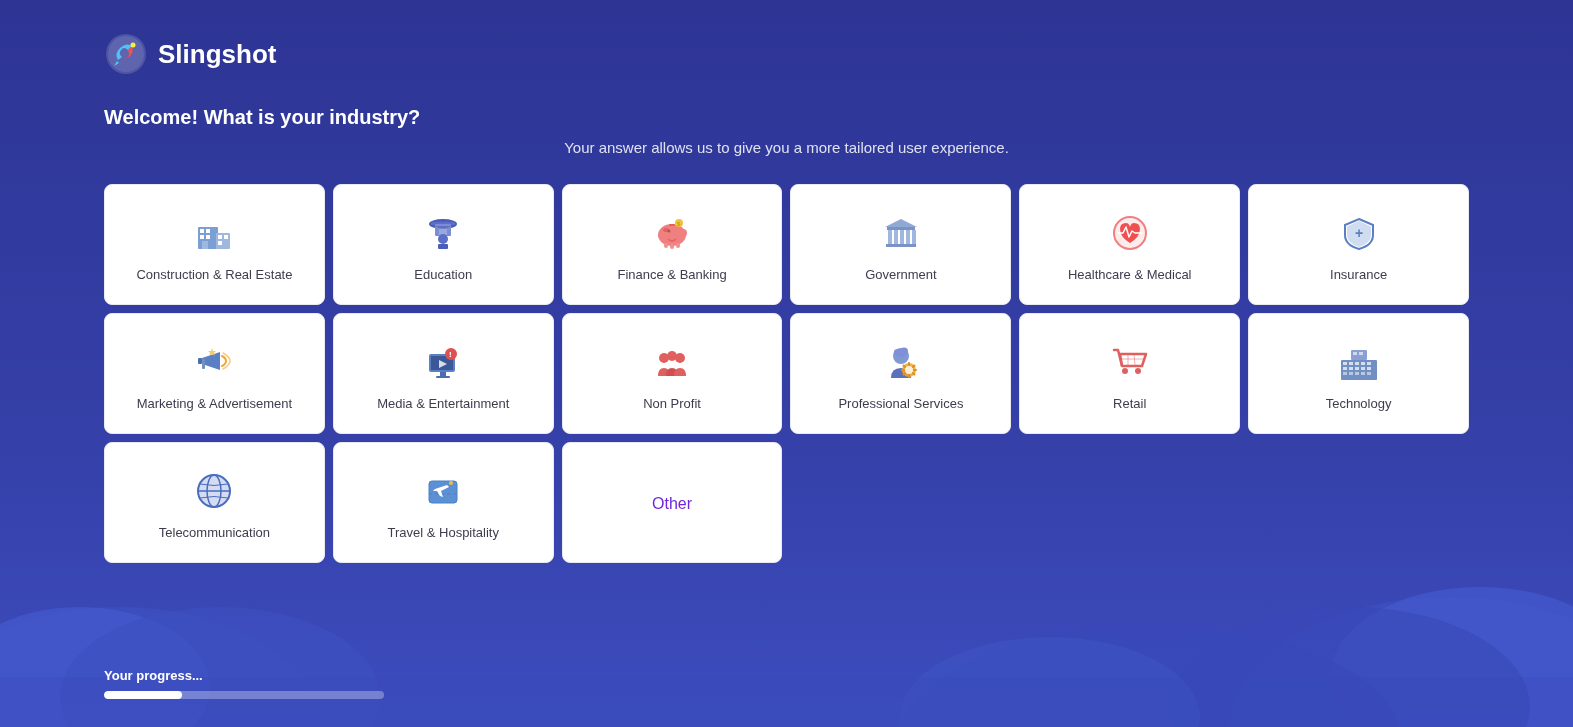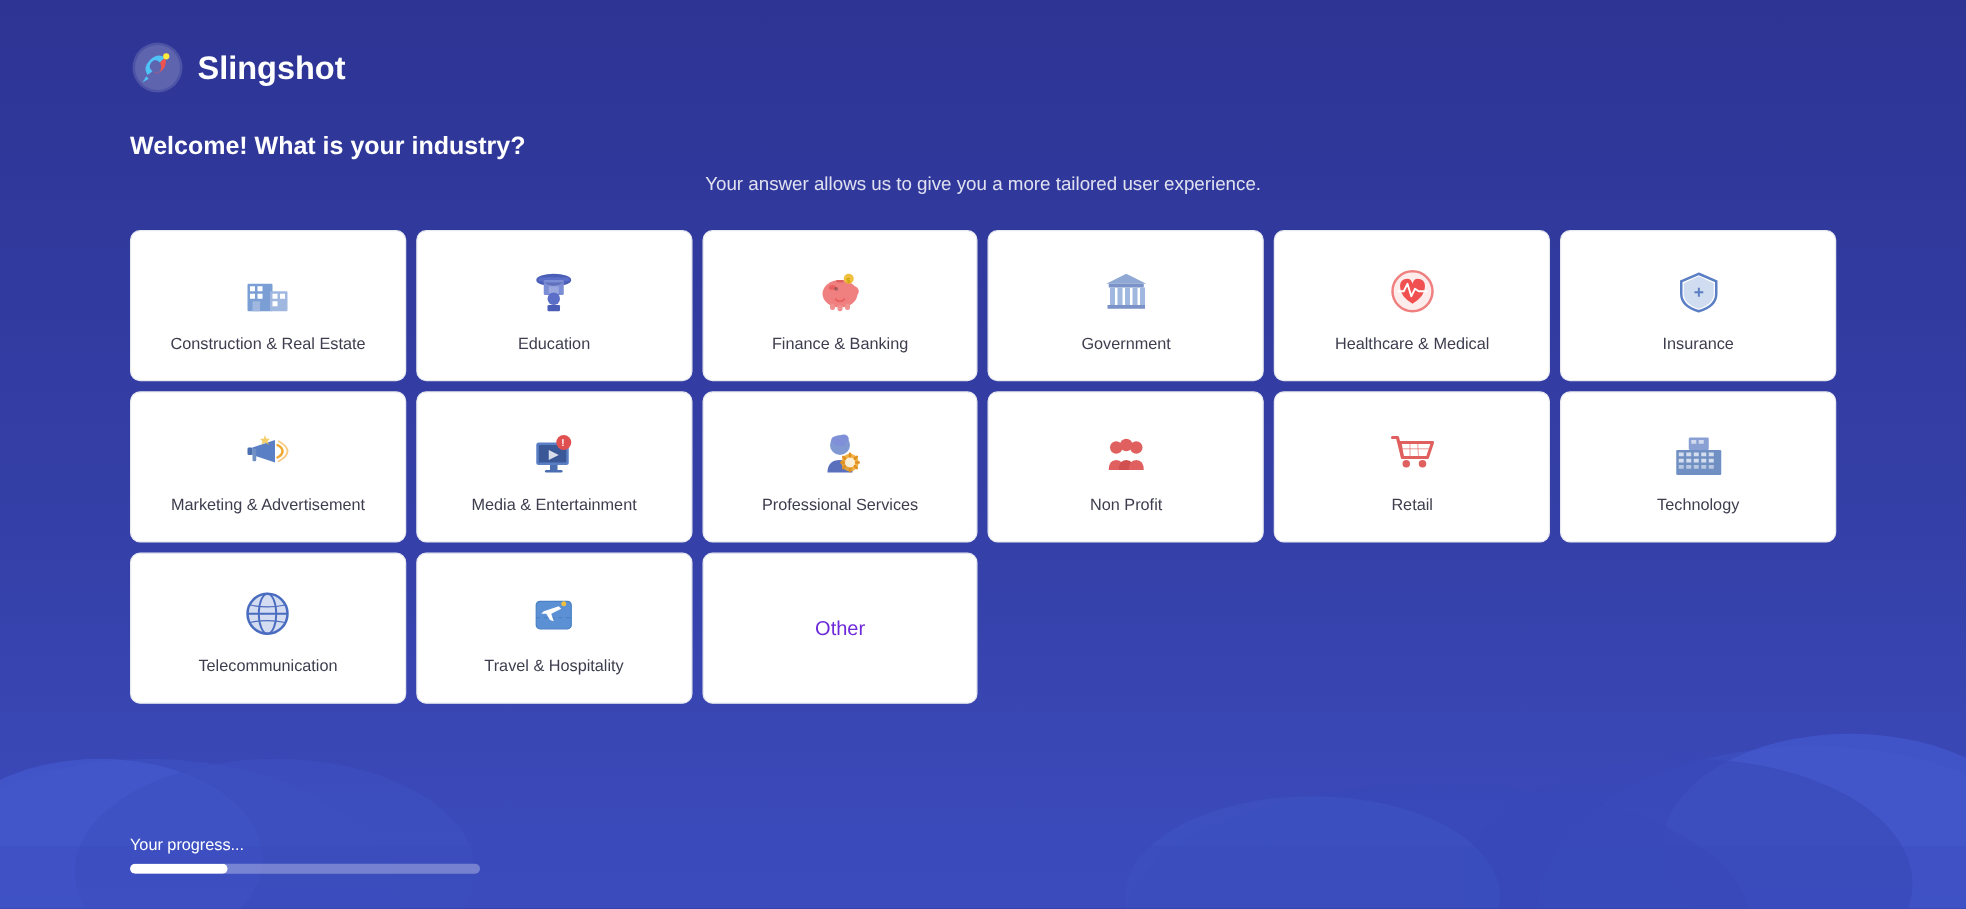--- a/index.html
+++ b/index.html
@@ -108,21 +108,21 @@
 
     .progress-section {
       position: absolute;
       bottom: 28px;
       left: 104px;
       z-index: 10;
     }
 
     .progress-label {
       font-size: 13px;
-      font-weight: 400;
+      font-weight: 700;
       color: #ffffff;
       margin-bottom: 8px;
     }
 
     .progress-bar-bg {
       width: 280px;
       height: 8px;
       background: rgba(255,255,255,0.3);
       border-radius: 4px;
       overflow: hidden;
@@ -306,49 +306,49 @@
             <rect x="15" y="36" width="14" height="2" rx="1" fill="#4a6eb0"></rect>
           </svg>
         </div>
         <div class="industry-label">Media &amp; Entertainment</div>
       </div>
 
       <div class="industry-card">
         <div class="industry-icon">
           <svg width="44" height="44" viewBox="0 0 44 44" xmlns="http://www.w3.org/2000/svg">
 
-            <circle cx="22" cy="16" r="8" fill="#6080c8" opacity="0.8"></circle>
-
-            <ellipse cx="19" cy="12" rx="4" ry="3" fill="#8090d8"></ellipse>
-            <ellipse cx="25" cy="11" rx="4" ry="3.5" fill="#8090d8"></ellipse>
-            <ellipse cx="22" cy="14" rx="5" ry="3" fill="#8090d8"></ellipse>
-
-            <path d="M12 38 Q12 28 22 28 Q32 28 32 38" fill="#5b70bc"></path>
-
-            <circle cx="30" cy="30" r="7" fill="#f0a830" opacity="0.9"></circle>
-            <circle cx="30" cy="30" r="4" fill="#fff" opacity="0.8"></circle>
-            <path d="M30 23 L30 25 M37 30 L35 30 M30 37 L30 35 M23 30 L25 30 M35.5 25.5 L34 27 M35.5 34.5 L34 33 M24.5 34.5 L26 33 M24.5 25.5 L26 27" stroke="#e09020" stroke-width="2" stroke-linecap="round"></path>
-          </svg>
-        </div>
-        <div class="industry-label">Professional Services</div>
-      </div>
-
-      <div class="industry-card">
-        <div class="industry-icon">
-          <svg width="44" height="44" viewBox="0 0 44 44" xmlns="http://www.w3.org/2000/svg">
-
             <circle cx="14" cy="18" r="5" fill="#e06060"></circle>
             <path d="M8 36 Q8 28 14 28 Q20 28 20 36" fill="#e06060"></path>
             <circle cx="22" cy="16" r="5" fill="#e06060"></circle>
             <path d="M16 36 Q16 28 22 28 Q28 28 28 36" fill="#d05050"></path>
             <circle cx="30" cy="18" r="5" fill="#e06060"></circle>
             <path d="M24 36 Q24 28 30 28 Q36 28 36 36" fill="#e06060"></path>
           </svg>
         </div>
         <div class="industry-label">Non Profit</div>
+      </div>
+
+      <div class="industry-card">
+        <div class="industry-icon">
+          <svg width="44" height="44" viewBox="0 0 44 44" xmlns="http://www.w3.org/2000/svg">
+
+            <circle cx="22" cy="16" r="8" fill="#6080c8" opacity="0.8"></circle>
+
+            <ellipse cx="19" cy="12" rx="4" ry="3" fill="#8090d8"></ellipse>
+            <ellipse cx="25" cy="11" rx="4" ry="3.5" fill="#8090d8"></ellipse>
+            <ellipse cx="22" cy="14" rx="5" ry="3" fill="#8090d8"></ellipse>
+
+            <path d="M12 38 Q12 28 22 28 Q32 28 32 38" fill="#5b70bc"></path>
+
+            <circle cx="30" cy="30" r="7" fill="#f0a830" opacity="0.9"></circle>
+            <circle cx="30" cy="30" r="4" fill="#fff" opacity="0.8"></circle>
+            <path d="M30 23 L30 25 M37 30 L35 30 M30 37 L30 35 M23 30 L25 30 M35.5 25.5 L34 27 M35.5 34.5 L34 33 M24.5 34.5 L26 33 M24.5 25.5 L26 27" stroke="#e09020" stroke-width="2" stroke-linecap="round"></path>
+          </svg>
+        </div>
+        <div class="industry-label">Professional Services</div>
       </div>
 
       <div class="industry-card">
         <div class="industry-icon">
           <svg width="44" height="44" viewBox="0 0 44 44" xmlns="http://www.w3.org/2000/svg">
             <path d="M6 10 L10 10 L14 26 L34 26 L38 14 L12 14" stroke="#e06060" stroke-width="2.5" fill="none" stroke-linecap="round" stroke-linejoin="round"></path>
             <line x1="14" y1="26" x2="12" y2="14" stroke="#e06060" stroke-width="2.5"></line>
             <circle cx="17" cy="31" r="3" fill="#e06060"></circle>
             <circle cx="30" cy="31" r="3" fill="#e06060"></circle>
 

